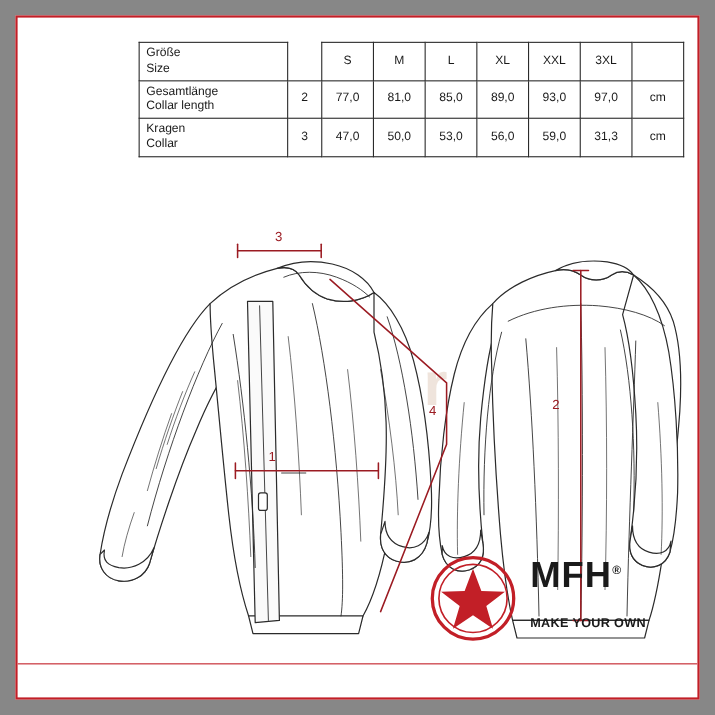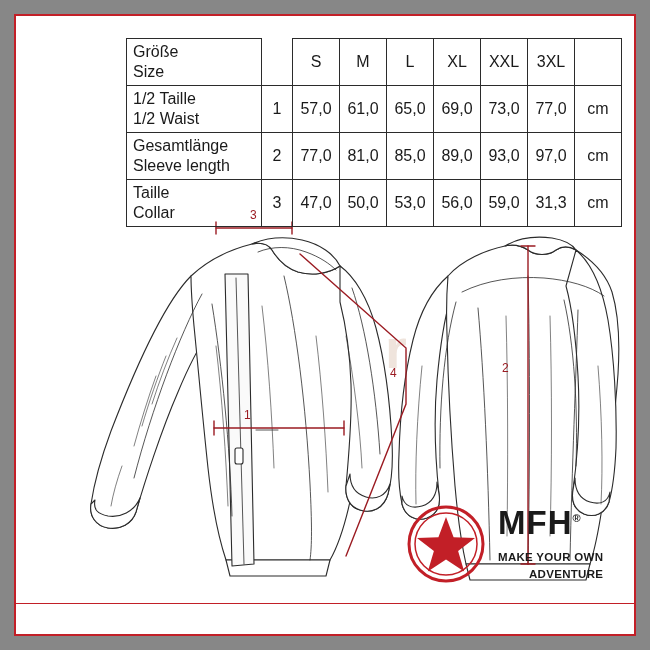--- a/index.html
+++ b/index.html
@@ -43,21 +43,21 @@
     user-select: none;
     z-index: 0;
   }
 
   
   table.size-table {
     position: absolute;
     left: 110px;
     top: 22px;
     border-collapse: collapse;
-    font-size: 16px;
+    font-size: 11px;
     color: #1a1a1a;
     z-index: 2;
     background: transparent;
   }
   table.size-table td, table.size-table th {
     border: 1px solid #2b2b2b;
     padding: 3px 6px;
     text-align: center;
     font-weight: normal;
     line-height: 1.25;
@@ -84,21 +84,21 @@
     top: 200px;
     width: 618px;
     height: 390px;
     z-index: 1;
   }
   .art svg { display: block; }
 
   
   .logo {
     position: absolute;
-    right: 8px;
+    right: 24px;
     bottom: 48px;
     width: 220px;
     height: 84px;
     z-index: 3;
   }
   .logo-star { position: absolute; left: 0; top: 2px; }
   .logo-text {
     position: absolute;
     left: 92px;
     top: 4px;
@@ -112,21 +112,21 @@
   }
   .logo-reg {
     font-size: 11px;
     vertical-align: super;
     font-weight: bold;
   }
   .logo-tag {
     font-size: 11.5px;
     font-weight: bold;
     line-height: 1.45;
-    margin-top: 10px;
+    margin-top: 20px;
     letter-spacing: 0.3px;
   }
 
   
   .footer-rule {
     position: absolute;
     left: 0;
     right: 0;
     bottom: 30px;
     border-top: 1px solid #c21f27;
@@ -173,49 +173,35 @@
           <th class="col-size">L</th>
           <th class="col-size">XL</th>
           <th class="col-size">XXL</th>
           <th class="col-size">3XL</th>
           <th class="col-unit"></th>
         </tr>
       </thead>
       <tbody>
         <tr>
           <td class="col-label">
-            <span class="lbl-line">1/2 Taille</span>
-            <span class="lbl-line">1/2 Waist</span>
-          </td>
-          <td class="col-num">1</td>
-          <td>57,0</td>
-          <td>61,0</td>
-          <td>65,0</td>
-          <td>69,0</td>
-          <td>73,0</td>
-          <td>77,0</td>
-          <td>cm</td>
-        </tr>
-        <tr>
-          <td class="col-label">
             <span class="lbl-line">Gesamtlänge</span>
-            <span class="lbl-line">Sleeve length</span>
+            <span class="lbl-line">Collar length</span>
           </td>
           <td class="col-num">2</td>
           <td>77,0</td>
           <td>81,0</td>
           <td>85,0</td>
           <td>89,0</td>
           <td>93,0</td>
           <td>97,0</td>
           <td>cm</td>
         </tr>
         <tr>
           <td class="col-label">
-            <span class="lbl-line">Taille</span>
+            <span class="lbl-line">Kragen</span>
             <span class="lbl-line">Collar</span>
           </td>
           <td class="col-num">3</td>
           <td>47,0</td>
           <td>50,0</td>
           <td>53,0</td>
           <td>56,0</td>
           <td>59,0</td>
           <td>31,3</td>
           <td>cm</td>
@@ -355,21 +341,20 @@
           <circle cx="40" cy="40" r="31" fill="none" stroke="#c21f27" stroke-width="1.5"></circle>
           <polygon points="40,13 47.6,33.2 69,33.9 52.1,47 58.2,67.6 40,55.4 21.8,67.6 27.9,47 11,33.9 32.4,33.2" fill="#c21f27"></polygon>
         </svg>
       </div>
       <div class="logo-text">
         <div class="logo-mfh">
           <span>MFH</span><span class="logo-reg">®</span>
         </div>
         <div class="logo-tag">
           <div>MAKE YOUR OWN</div>
-          <div style="text-align:right;">ADVENTURE</div>
         </div>
       </div>
     </div>
 
     <div class="footer-rule"></div>
 
   </div>
 </div>
 
 </body></html>

